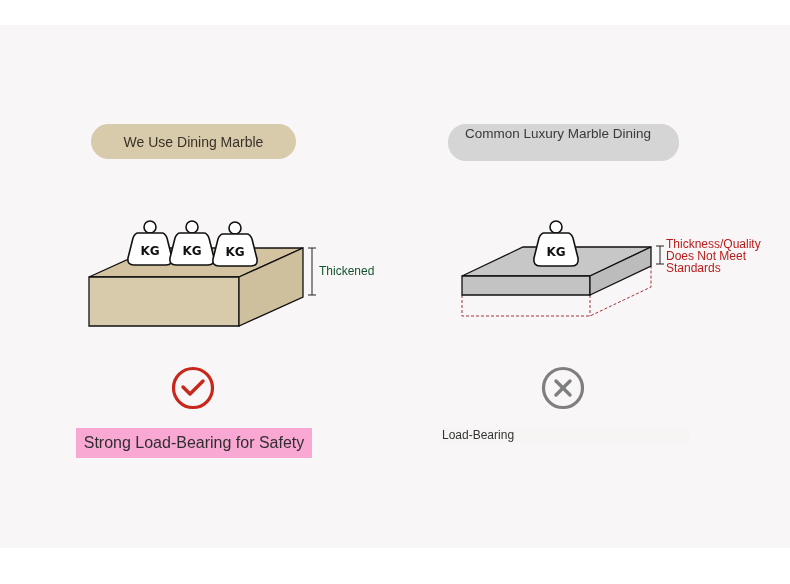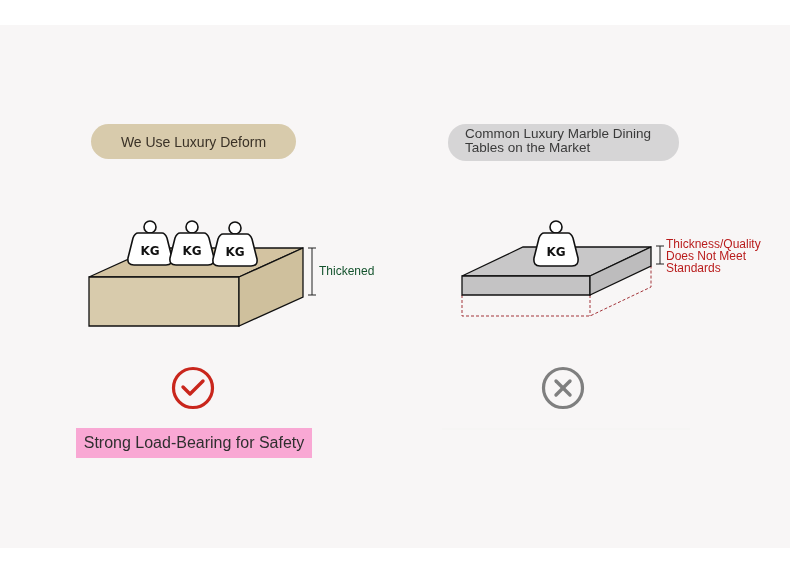--- a/index.html
+++ b/index.html
@@ -41,26 +41,25 @@
     position: absolute; left: 666px; top: 238px; font-size: 12px; line-height: 12px; color: #b91c1c;
     width: 110px;
   }
 </style>
 </head>
 <body>
 
 <div class="panel"></div>
 
 <div class="pill pill-left">
-  <span>We Use Luxury Deform</span>
+  <span>We Use Dining Marble</span>
 </div>
 
 <div class="pill pill-right">
   <div>Common Luxury Marble Dining</div>
-  <div>Tables on the Market</div>
 </div>
 
 <svg class="scene" width="790" height="584">
 
   <g>
     <polygon points="89,277 239,277 303,248 153,248" fill="#d3c3a1" stroke="#111" stroke-width="1.3"></polygon>
     <polygon points="89,277 239,277 239,326 89,326" fill="#d8cbac" stroke="#111" stroke-width="1.3"></polygon>
     <polygon points="239,277 303,248 303,297 239,326" fill="#cfc09d" stroke="#111" stroke-width="1.3"></polygon>
   </g>
 
@@ -127,13 +126,14 @@
   <div>Thickness/Quality</div>
   <div>Does Not Meet</div>
   <div>Standards</div>
 </div>
 
 <div class="caption-left">
   <span>Strong Load-Bearing for Safety</span>
 </div>
 
 <div class="caption-right">
+  <div>Load-Bearing</div>
 </div>
 
 </body></html>

